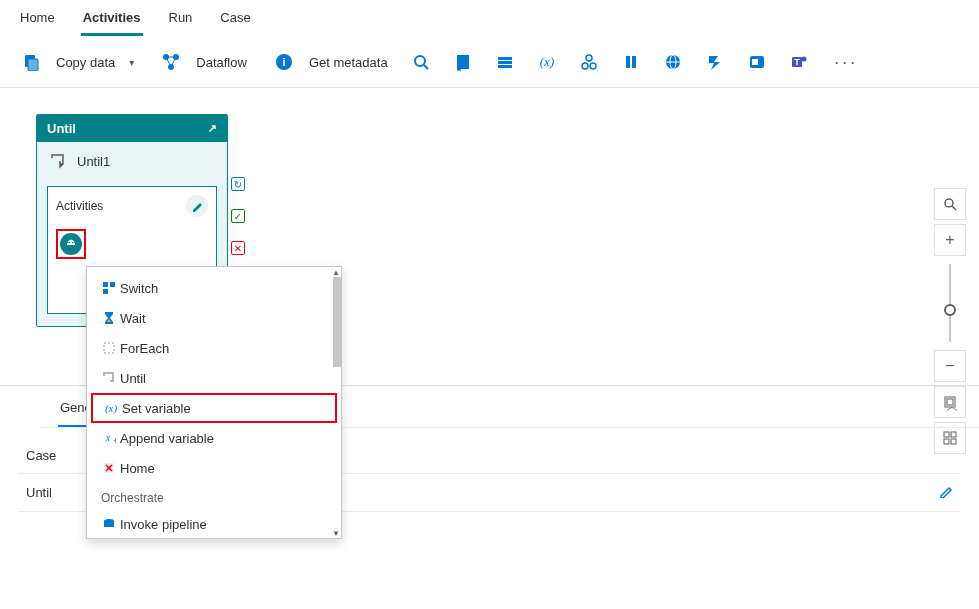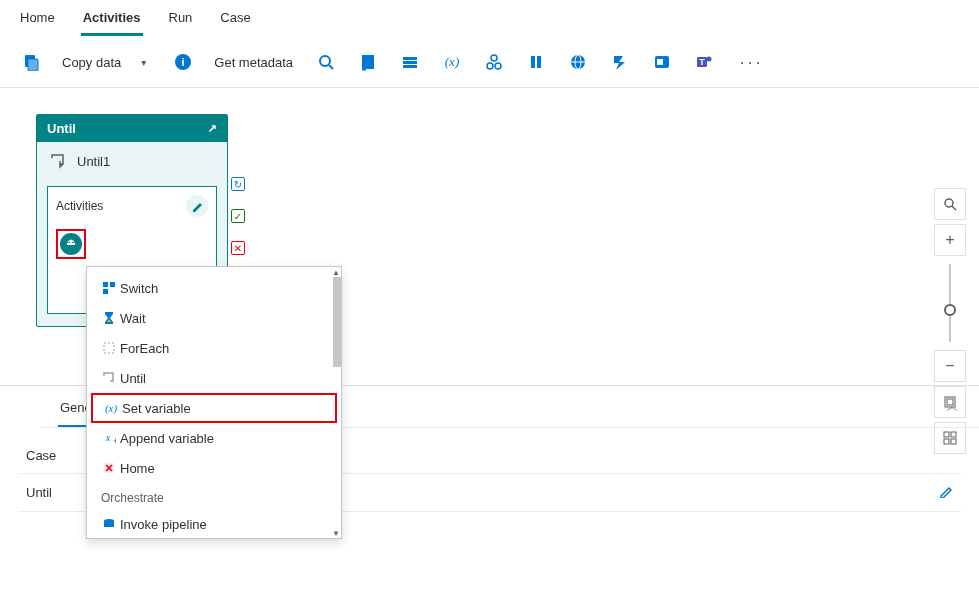--- a/index.html
+++ b/index.html
@@ -5,21 +5,21 @@
 * { box-sizing: border-box; margin: 0; padding: 0; }
 body { font-family: "Segoe UI", Arial, sans-serif; font-size: 13px; color: #323130; width: 979px; height: 609px; overflow: hidden; position: relative; background: #fff; }
 
 
 .tabs { display: flex; gap: 24px; padding: 6px 18px 0; border-bottom: 1px solid #fff; }
 .tab { padding: 4px 2px 8px; cursor: pointer; color: #323130; }
 .tab.active { border-bottom: 3px solid #038387; font-weight: 600; }
 
 
 .toolbar { display: flex; align-items: center; gap: 16px; padding: 8px 14px; border-bottom: 1px solid #e1dfdd; }
-.tb-btn { display: flex; align-items: center; gap: 18px; padding: 4px 4px; cursor: pointer; }
+.tb-btn { display: flex; align-items: center; gap: 12px; padding: 4px 4px; cursor: pointer; }
 .tb-btn svg, .tb-icon svg { display: block; }
 .tb-icon { padding: 4px; cursor: pointer; }
 .chev { font-size: 10px; color: #605e5c; margin-left: 2px; }
 .toolbar .more { font-size: 18px; letter-spacing: 2px; color: #605e5c; padding: 0 6px; cursor: pointer; }
 
 
 .canvas-wrap { position: relative; height: 298px; border-bottom: 1px solid #e1dfdd; }
 .canvas { position: relative; height: 100%; padding: 26px 0 0 36px; }
 
 
@@ -86,20 +86,31 @@
 <div class="toolbar">
   <div class="tb-btn">
     <span class="tb-icon">
       <svg width="18" height="18">
           <rect x="3" y="2" width="10" height="12" rx="1" fill="#0078d4"></rect>
           <rect x="6" y="6" width="10" height="12" rx="1" fill="#69afe5" stroke="#0078d4"></rect>
         </svg>
     </span>
     <span>Copy data</span>
     <span class="chev">▾</span>
+  </div>
+  <div class="tb-btn">
+    <span class="tb-icon">
+      <svg width="18" height="18">
+          <circle cx="4" cy="4" r="3" fill="#0078d4"></circle>
+          <circle cx="14" cy="4" r="3" fill="#0078d4"></circle>
+          <circle cx="9" cy="14" r="3" fill="#0078d4"></circle>
+          <path d="M4 4 L14 4 L9 14 Z" stroke="#0078d4" fill="none"></path>
+        </svg>
+    </span>
+    <span>Dataflow</span>
   </div>
   <div class="tb-btn">
     <span class="tb-icon">
       <svg width="18" height="18">
           <circle cx="9" cy="9" r="8" fill="#0078d4"></circle>
           <text x="9" y="13" text-anchor="middle" fill="#fff" font-size="11" font-family="Arial" font-weight="bold">i</text>
         </svg>
     </span>
     <span>Get metadata</span>
   </div>

